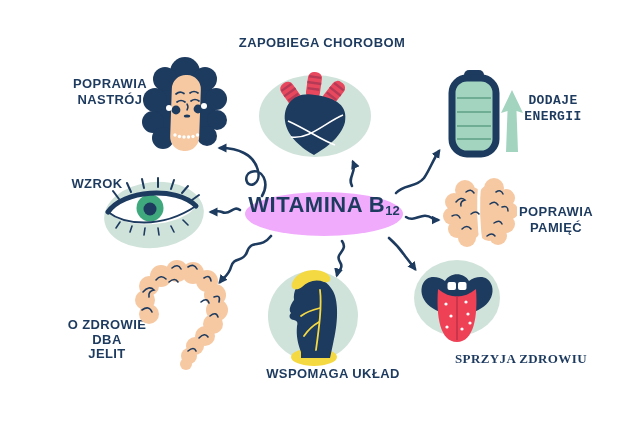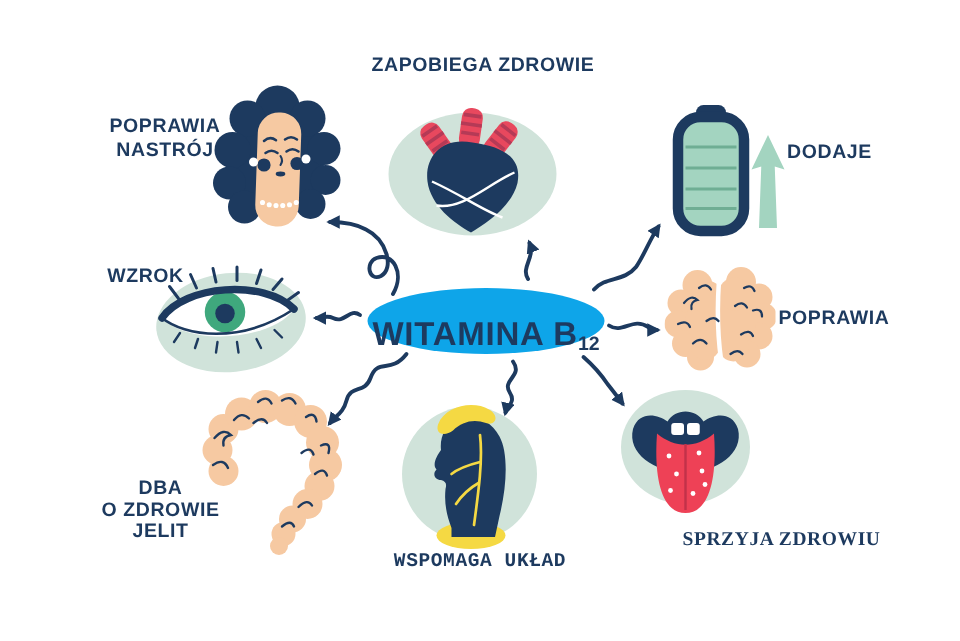--- a/index.html
+++ b/index.html
@@ -9,79 +9,81 @@
   }
   .label{
     position:absolute;text-align:center;font-weight:bold;color:#1d3a5f;
     font-size:13px;line-height:15.5px;letter-spacing:.4px;white-space:nowrap;
   }
   .label span{display:block;}
   #label-heart {left:212px;top:35px;width:220px;}
   #label-mood  {left:40px;top:76px;width:140px;}
   #label-vision{left:37px;top:176px;width:120px;}
   #label-gut   {left:42px;top:318px;width:130px;line-height:14.5px;}
-  #label-nerves{left:230px;top:366px;width:180px;font-family:Liberation Mono, monospace;}
+  #label-nerves{left:243px;top:366px;width:180px;}
   #label-mouth {left:431px;top:351px;width:180px;font-family:Liberation Serif, serif;}
   #label-memory{left:496px;top:204px;width:120px;}
-  #label-energy{left:498px;top:93px;width:110px;}
+  #label-energy{left:498px;top:93px;width:110px;font-family:Liberation Mono, monospace;}
   .icon{position:absolute;}
   #icon-heart {left:258px;top:70px;}
   #icon-mood  {left:138px;top:55px;}
   #icon-vision{left:100px;top:172px;}
   #icon-gut   {left:125px;top:258px;}
   #icon-nerves{left:264px;top:266px;}
   #icon-mouth {left:412px;top:258px;}
   #icon-memory{left:443px;top:176px;}
   #icon-energy{left:448px;top:68px;}
   .center-pill{
     position:absolute;left:245px;top:192px;width:158px;height:44px;
-    background:#0ea5e9;border-radius:50%;
-    display:flex;align-items:flex-end;justify-content:center;
+    background:#f0abfc;border-radius:50%;
+    display:flex;align-items:flex-start;justify-content:center;
   }
   .center-title{
     font-weight:bold;color:#1d3a5f;font-size:22px;letter-spacing:.5px;white-space:nowrap;
   }
   .center-title .sub{font-size:13px;vertical-align:-3px;letter-spacing:0;}
   #arrows{position:absolute;left:0;top:0;width:640px;height:427px;pointer-events:none;}
 </style>
 </head>
 <body>
 
 <div class="canvas">
 
   <div class="center-pill">
     <div class="center-title"><span>WITAMINA B</span><span class="sub">12</span></div>
   </div>
 
   <div class="label" id="label-heart">
-    <span>ZAPOBIEGA ZDROWIE</span>
+    <span>ZAPOBIEGA CHOROBOM</span>
   </div>
   <div class="label" id="label-mood">
     <span>POPRAWIA</span>
     <span>NASTRÓJ</span>
   </div>
   <div class="label" id="label-vision">
     <span>WZROK</span>
   </div>
   <div class="label" id="label-gut">
+    <span>O ZDROWIE</span>
     <span>DBA</span>
-    <span>O ZDROWIE</span>
     <span>JELIT</span>
   </div>
   <div class="label" id="label-nerves">
     <span>WSPOMAGA UKŁAD</span>
   </div>
   <div class="label" id="label-mouth">
     <span>SPRZYJA ZDROWIU</span>
   </div>
   <div class="label" id="label-memory">
     <span>POPRAWIA</span>
+    <span>PAMIĘĆ</span>
   </div>
   <div class="label" id="label-energy">
     <span>DODAJE</span>
+    <span>ENERGII</span>
   </div>
 
   <div class="icon" id="icon-heart">
     <svg width="114" height="88" viewBox="0 0 114 88">
       <ellipse cx="57" cy="46" rx="56" ry="41" fill="#d0e3da"></ellipse>
       <g transform="translate(33,24) rotate(-35)">
         <rect x="-7" y="-13" width="14" height="27" rx="6" fill="#e8485e"></rect>
         <path d="M-6,-8 L6,-8 M-7,-2 L7,-2 M-6,4 L6,4" stroke="#b53a56" stroke-width="2.4"></path>
       </g>
       <g transform="translate(56,15) rotate(8)">

